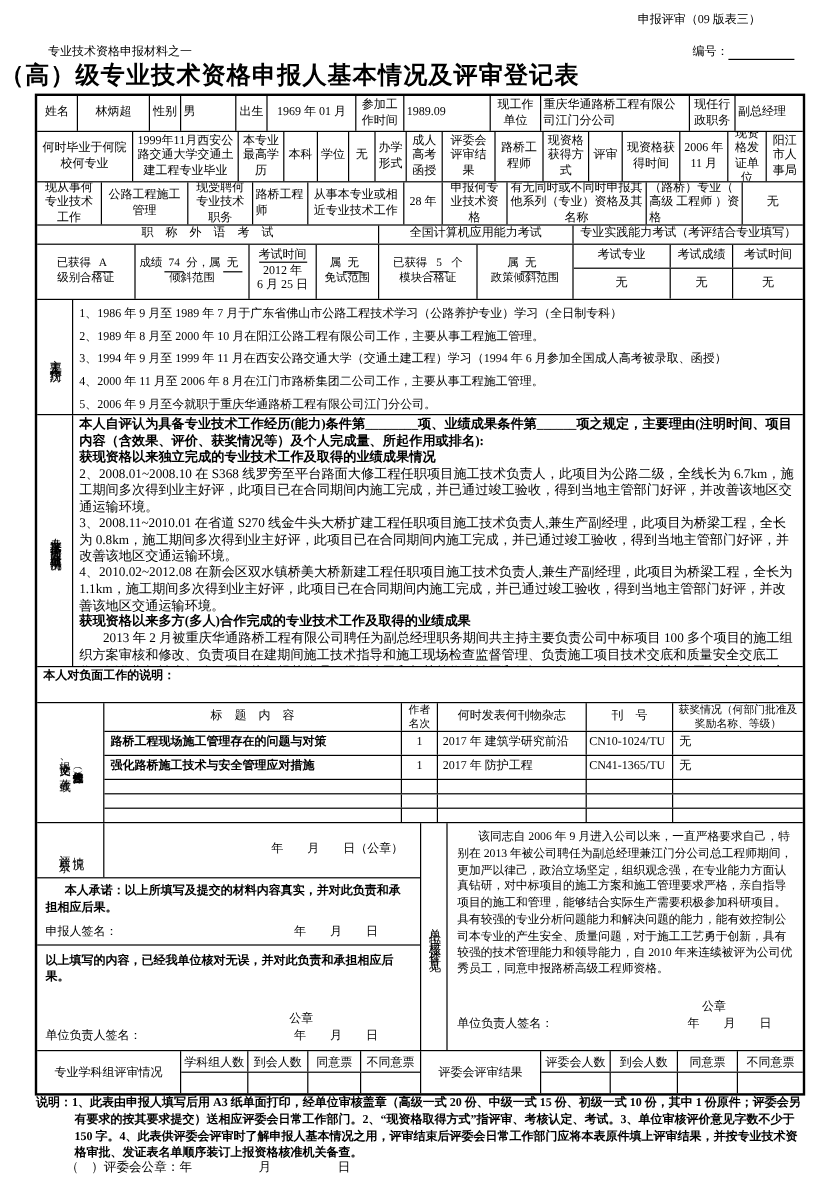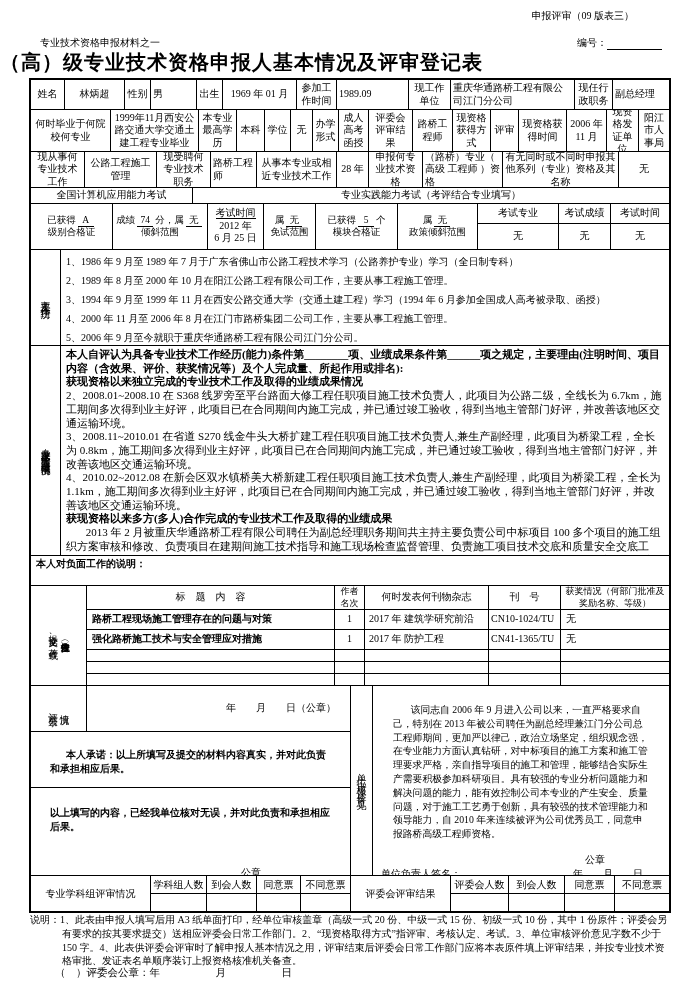--- a/index.html
+++ b/index.html
@@ -18,34 +18,34 @@
   .cw{flex-wrap:wrap;align-content:center;font-size:9.5px;}
   .tl{justify-content:flex-start;text-align:left;}
   .u{display:inline-block;min-width:16px;border-bottom:1px solid #000;text-align:center;margin:0 2px;line-height:11px;}
   .v{writing-mode:vertical-rl;text-orientation:upright;letter-spacing:2px;line-height:1.1;}
   .labcol{flex-direction:row;gap:1px;}
   .blockc{display:block;text-align:center;}
   .pcol{flex-direction:column;align-items:stretch;padding:0;}
   .pr{display:flex;border-bottom:1px solid #000;box-sizing:border-box;}
   .pr:last-child{border-bottom:none;}
   .content{padding:2px 5px;text-align:left;display:block;overflow:hidden;}
-  .content p{margin:12px;}
+  .content p{margin:0;}
   .bold{font-weight:bold;}
   .items p{margin:0;line-height:19px;}
   .tech p{margin:0;line-height:13.7px;font-size:11px;}
   .lpanel{display:flex;flex-direction:column;border-right:1px solid #000;box-sizing:border-box;}
   .rpanel{display:flex;}
   .signrow{display:flex;justify-content:space-between;align-items:flex-end;}
   .vtitle{border-right:1px solid #000;display:flex;align-items:center;justify-content:center;text-align:center;box-sizing:border-box;}
   .vgrid{flex:1;display:flex;flex-direction:column;}
   .vrow{display:flex;flex:1;}
   .vrow.hb{border-bottom:1px solid #000;}
   .vc{border-right:1px solid #000;display:flex;align-items:center;justify-content:center;box-sizing:border-box;}
   .vc:last-child{border-right:none;}
-  .note{position:absolute;top:913px;left:30px;width:642px;font-size:10px;font-weight:normal;line-height:13.8px;padding-left:32px;text-indent:-32px;box-sizing:border-box;}
+  .note{position:absolute;top:913px;left:30px;width:642px;font-size:10px;font-weight:bold;line-height:13.8px;padding-left:32px;text-indent:-32px;box-sizing:border-box;}
   .sealline{position:absolute;top:966px;left:55px;width:590px;display:flex;font-size:10.5px;}
   .sealline .date{margin-right:45px;letter-spacing:6px;}
 </style>
 </head>
 <body>
 
 <div class="page">
 
   <div class="corner">申报评审（09 版表三）</div>
   <div class="matline">专业技术资格申报材料之一</div>
@@ -89,26 +89,27 @@
     </div>
 
     <div class="r" style="height:36px">
       <div class="c" style="width:54px">现从事何专业技术工作</div>
       <div class="c" style="width:72px">公路工程施工管理</div>
       <div class="c" style="width:54px">现受聘何专业技术职务</div>
       <div class="c tl" style="width:46px">路桥工程师</div>
       <div class="c" style="width:80px">从事本专业或相近专业技术工作</div>
       <div class="c" style="width:32px">28 年</div>
       <div class="c" style="width:54px">申报何专业技术资格</div>
+      <div class="c" style="width:116px">有无同时或不同时申报其他系列（专业）资格及其名称</div>
       <div class="c tl" style="width:80px">（路桥）专业（ 高级 工程师 ）资格</div>
-      <div class="c" style="width:116px">有无同时或不同时申报其他系列（专业）资格及其名称</div>
       <div class="c last">无</div>
     </div>
 
     <div class="r" style="height:16px">
+      <div class="c" style="width:285px">职　称　外　语　考　试</div>
       <div class="c" style="width:162px">全国计算机应用能力考试</div>
       <div class="c last">专业实践能力考试（考评结合专业填写）</div>
     </div>
 
     <div class="r" style="height:46px">
       <div class="c cw" style="width:82px">
         <span>已获得</span>
           <span class="u">A</span>
           <span>级别合格证</span>
       </div>

